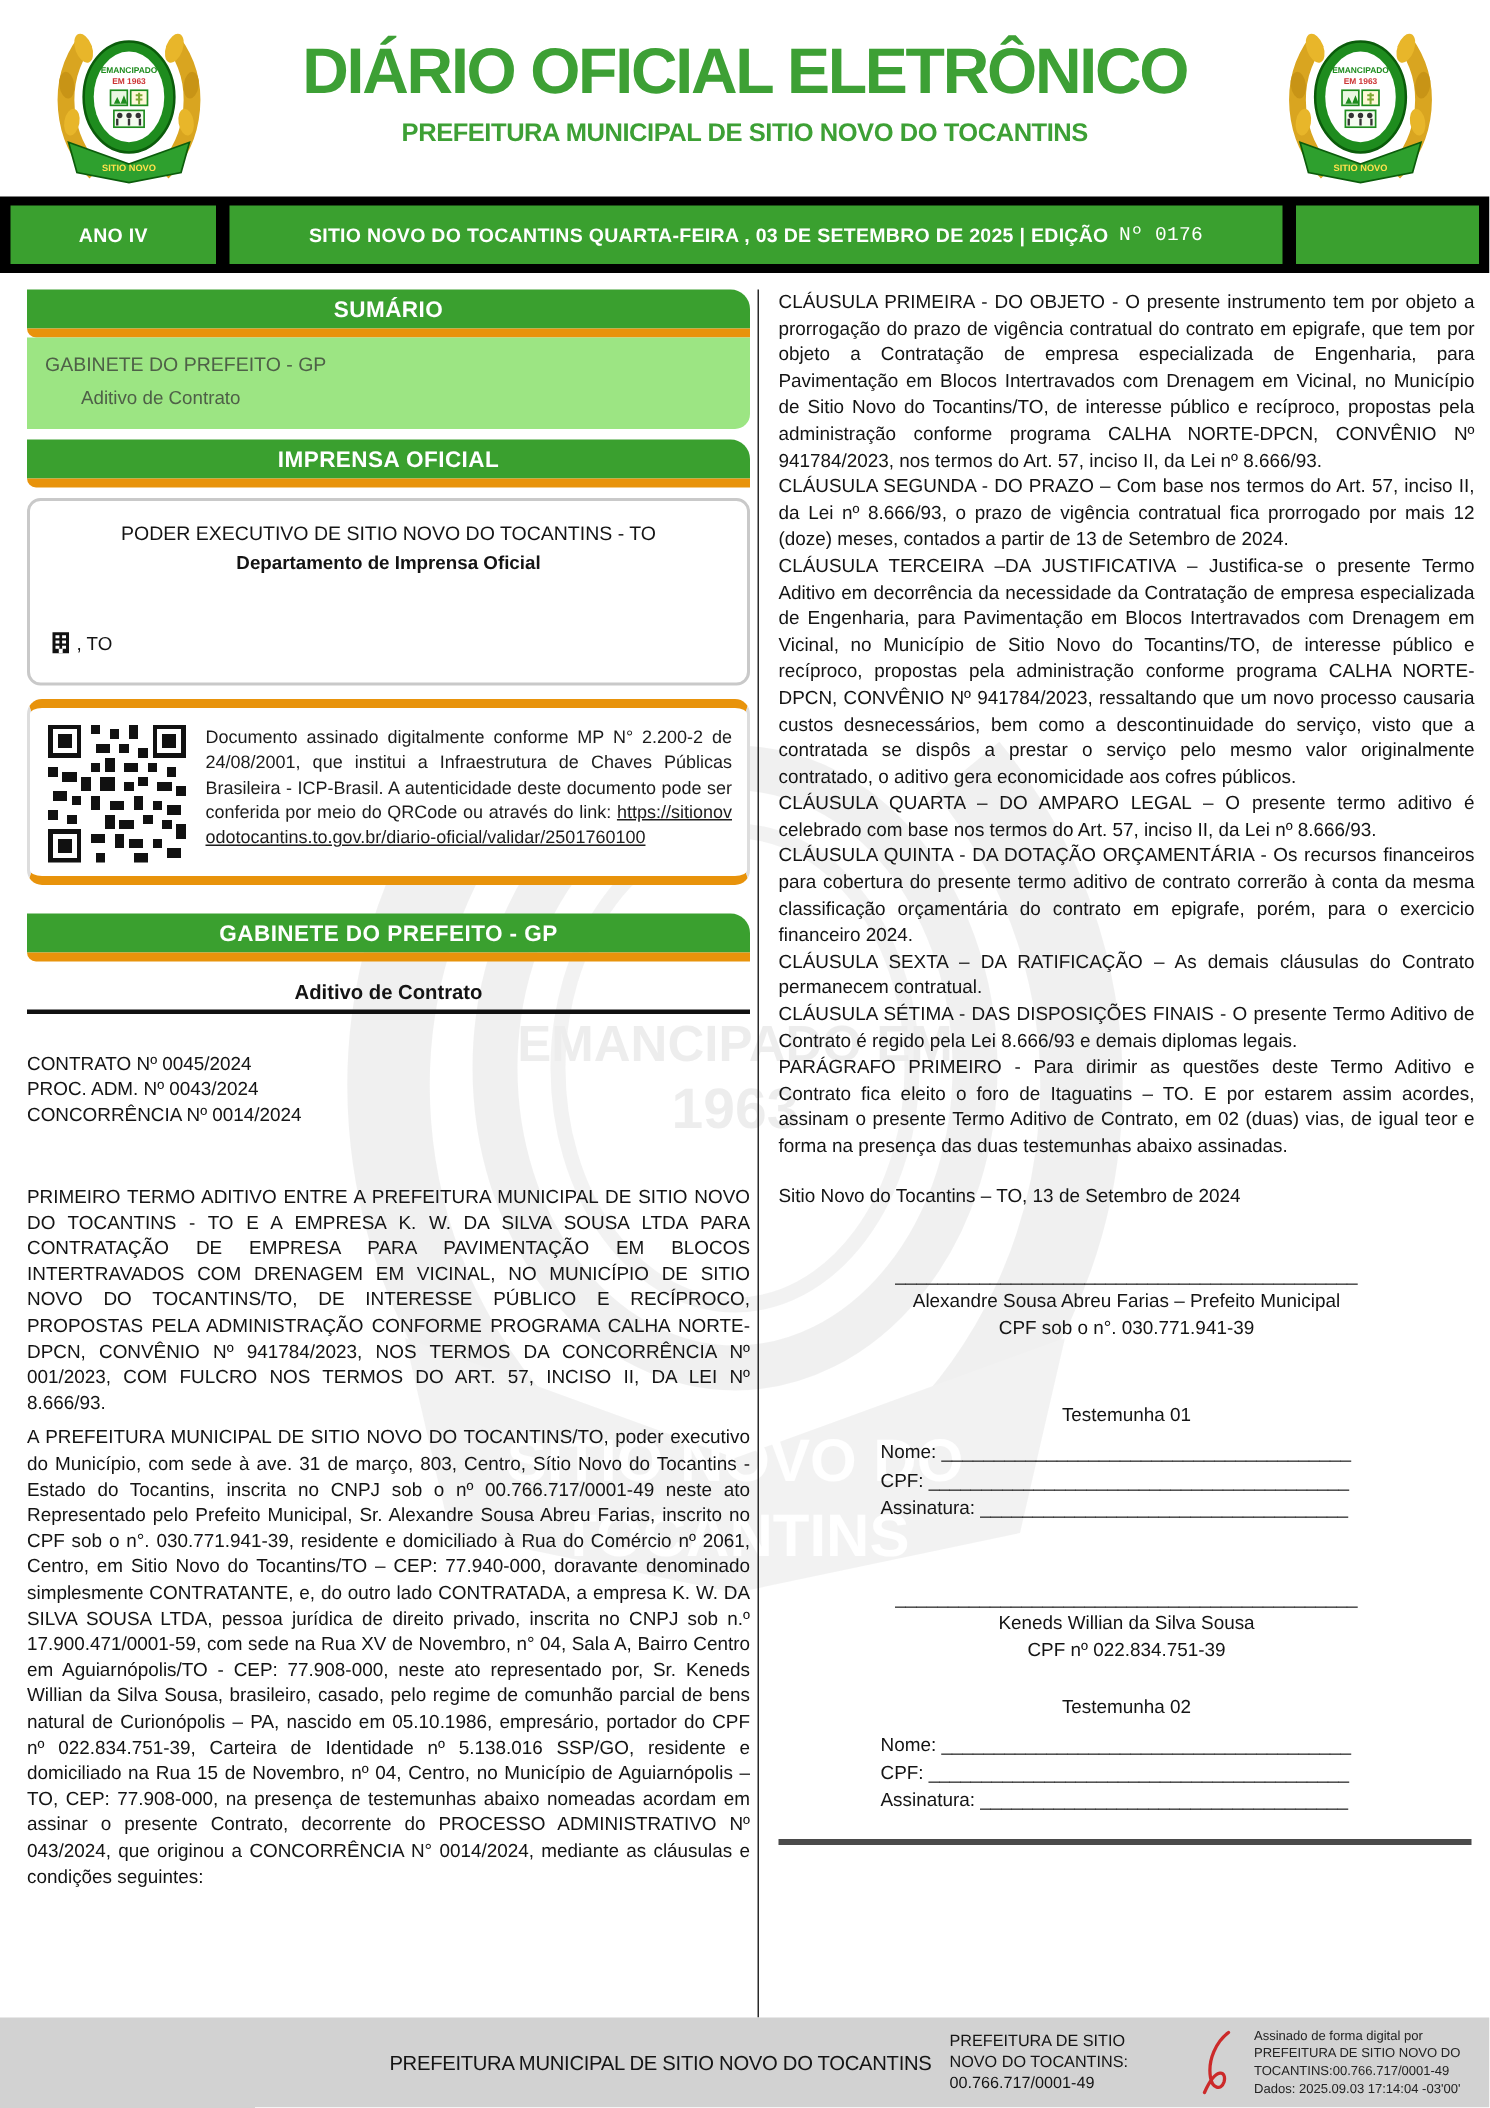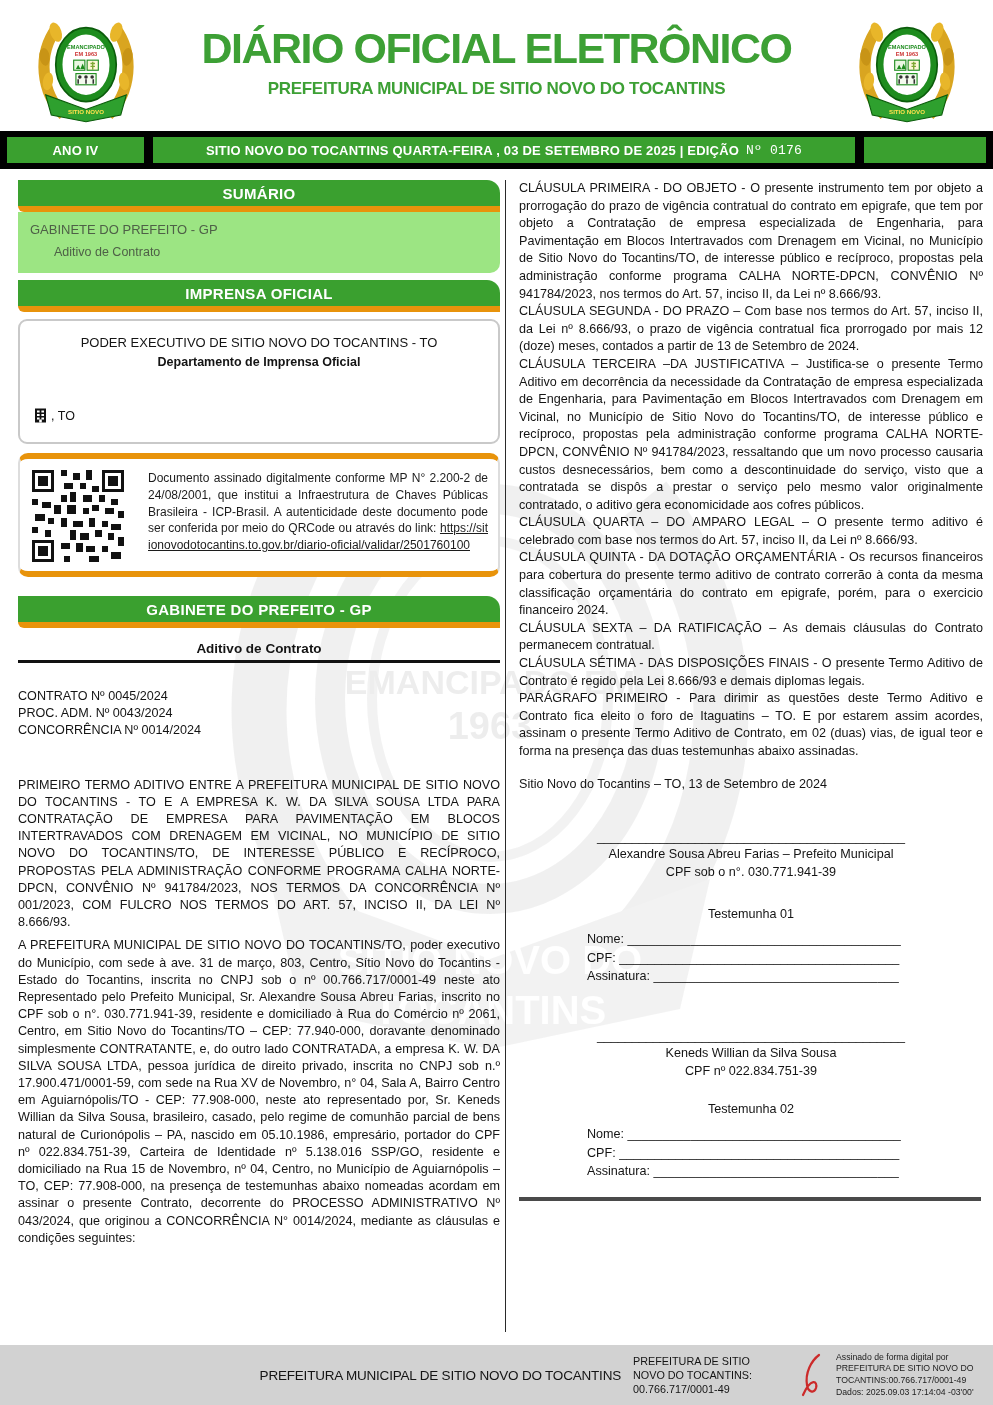--- a/index.html
+++ b/index.html
@@ -8,21 +8,21 @@
   .page{width:993px;height:1405px;position:relative;background:#fff;display:flex;flex-direction:column}
 
   
   .masthead{height:131px;display:flex;align-items:center;justify-content:space-between;padding:4px 30px 0 30px}
   .crest{width:112px;height:112px;flex:0 0 auto}
   .m-titles{flex:1;text-align:center;padding-bottom:10px}
   .m-title{color:#3da035;font-size:43px;font-weight:800;letter-spacing:-1.5px;line-height:1.05}
   .m-sub{color:#3da035;font-size:17px;font-weight:700;letter-spacing:-0.3px;margin-top:7px}
 
   
-  .date-bar{height:38px;background:#000;display:flex;align-items:stretch;padding:6px 7px;gap:9px}
+  .date-bar{height:51px;background:#000;display:flex;align-items:stretch;padding:6px 7px;gap:9px}
   .cell{background:#3aa02f;color:#fff;display:flex;align-items:center;justify-content:center;font-weight:700;font-size:13px;letter-spacing:.2px}
   .cell-ano{width:137px}
   .cell-date{flex:1}
   .cell-blank{width:122px}
   .edition-num{font-family:"Liberation Mono",monospace;font-weight:400;margin-left:7px;font-size:13px}
 
   
   .columns{position:relative;height:1163px;overflow:hidden;display:flex;padding:11px 8px 0 18px}
   .col-left{width:482px;position:relative;z-index:2}
   .col-right{width:478px;border-left:1.5px solid #2a2a2a;padding-left:13px;margin-left:5px;position:relative;z-index:2}
@@ -36,42 +36,42 @@
 
   .summary-box{background:#9ce583;padding:10px 12px 14px;font-size:13px;color:#4e6047;border-radius:0 0 10px 0}
   .summary-item1{font-size:13px}
   .summary-item2{margin-top:8px;padding-left:24px;font-size:12.5px}
 
   .press-box{border:2px solid #c9c9c9;border-radius:9px;margin-top:7px;height:125px;padding:14px 10px 10px;position:relative;background:#fff}
   .press-title{text-align:center;font-weight:400;font-size:13px}
   .press-dept{text-align:center;font-weight:700;font-size:12.5px;margin-top:5px}
   .press-loc{position:absolute;left:14px;bottom:19px;font-size:12.5px;display:flex;align-items:center;gap:4px}
 
-  .qr-box{margin-top:9px;border-top:6px solid #e8930b;border-bottom:6px solid #e8930b;border-left:2px solid #ddd;border-right:2px solid #ddd;border-radius:10px;padding:11px 10px 9px 12px;display:flex;gap:24px;background:#fff}
+  .qr-box{margin-top:9px;border-top:6px solid #e8930b;border-bottom:6px solid #e8930b;border-left:2px solid #ddd;border-right:2px solid #ddd;border-radius:10px;padding:11px 10px 9px 12px;display:flex;gap:13px;background:#fff}
   .qr-img{width:92px;height:92px;flex:0 0 auto}
   .qr-text{font-size:12px;line-height:16.8px;text-align:justify;color:#1c1c1c}
   .qr-text a{color:#1c1c1c;text-decoration:underline;word-break:break-all}
 
   .gab-wrap{margin-top:19px}
   .doc-title{text-align:center;font-weight:700;font-size:13.5px;margin-top:13px}
   .title-rule{border-top:3px solid #111;margin-top:4px}
   .doc-sub{text-align:center;font-weight:700;font-size:13px;margin-top:11px;text-decoration:underline;letter-spacing:.3px}
 
   .meta{margin-top:25px;font-size:12.6px;line-height:17.2px}
   .body-p{font-size:12.6px;line-height:17.2px;text-align:justify}
   .p1{margin-top:37px}
   .p2{margin-top:6px}
 
   
   .clause{font-size:12.6px;line-height:17.6px;text-align:justify}
   .date-line{font-size:12.6px;margin-top:16px}
   .sig-block{text-align:center;font-size:12.6px;line-height:17.5px}
   .sig-1{margin-top:38px}
   .sig-2{margin-top:42px}
-  .wit-title{text-align:center;font-size:12.6px;margin-top:26px}
+  .wit-title{text-align:center;font-size:12.6px;margin-top:42px}
   .wit-title-2{margin-top:22px}
   .wit-fields{margin-top:9px;padding-left:68px;font-size:12.6px;line-height:18.5px}
   .end-rule{height:4px;background:#4a4a4a;margin:16px 2px 0 0}
 
   
   .footer{height:60px;background:#d2d2d2;display:flex;align-items:center;justify-content:flex-end;gap:12px;padding:0 5px;margin-top:auto}
   .f-muni{font-size:13.5px;color:#141414;letter-spacing:-0.2px;white-space:nowrap}
   .f-cnpj{font-size:10.8px;line-height:1.3;white-space:pre-line;width:152px}
   .f-squiggle{width:27px;height:48px;flex:0 0 auto}
   .f-digital{font-size:8.7px;line-height:1.35;white-space:pre-line;width:152px;color:#222}

